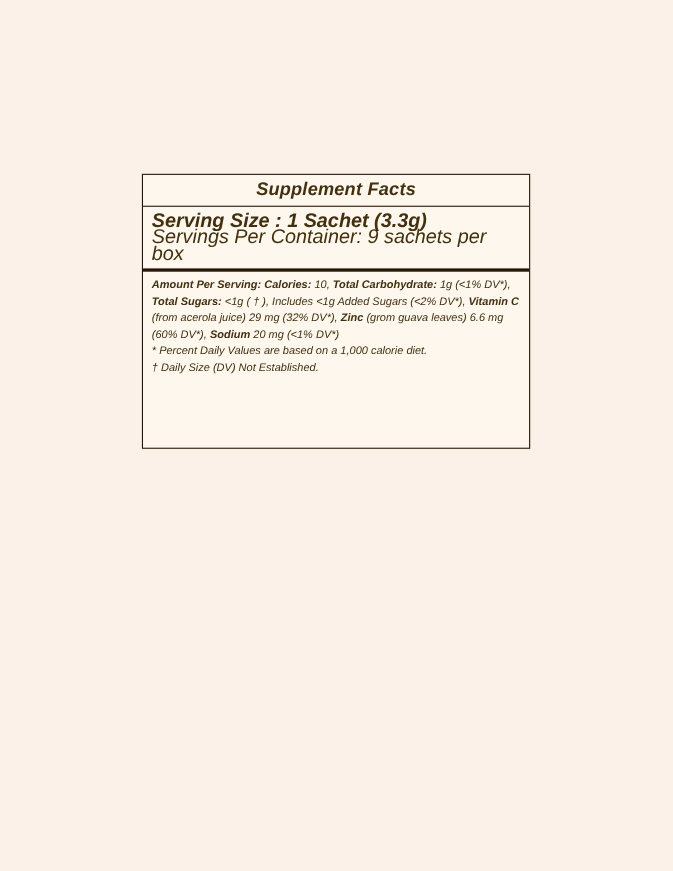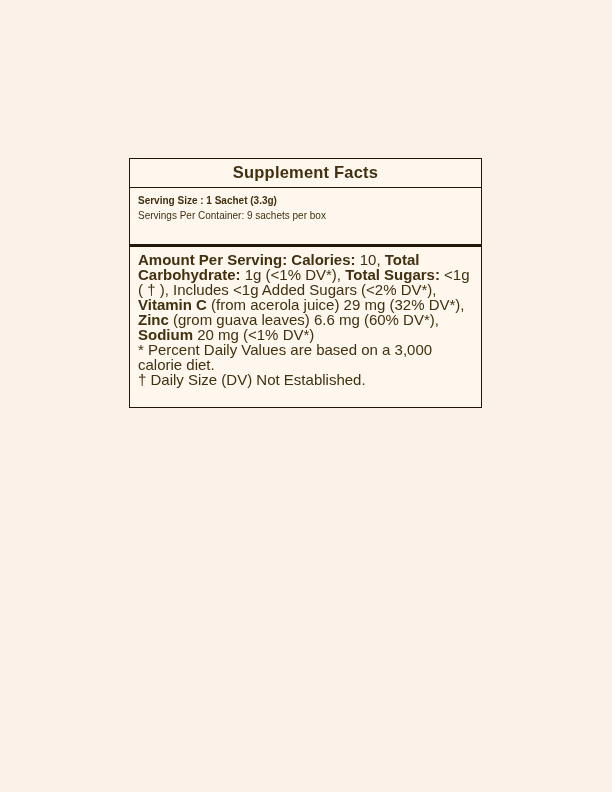--- a/index.html
+++ b/index.html
@@ -15,20 +15,21 @@
     background: var(--page-bg);
     font-family: "Liberation Sans", sans-serif;
     color: var(--text);
     overflow: hidden;
   }
   .page {
     position: relative;
     width: 612px;
     height: 608px;
     background: var(--page-bg);
+    font-style: italic;
   }
   .facts-panel {
     position: absolute;
     left: 129px;
     top: 158px;
     width: 353px;
     min-height: 250px;
     background: var(--panel-bg);
     border: 1.5px solid var(--border);
   }
@@ -37,44 +38,44 @@
     text-align: center;
     padding: 4px 6px 5px;
   }
   .panel-title {
     font-size: 16.5px;
     font-weight: bold;
     line-height: 19px;
     letter-spacing: 0.2px;
   }
   .serving-section {
-    padding: 5px 8px 21px;
+    padding: 5px 8px 6px;
     border-bottom: 3.5px solid var(--border);
-    font-size: 10px;
+    font-size: 18px;
     line-height: 15px;
   }
   .facts-section {
     padding: 5px 8px 9px;
-    font-size: 15px;
+    font-size: 10px;
     line-height: 15px;
   }
   .rich-line { margin: 0; }
   .rich-line .b { font-weight: bold; }
 </style>
 </head>
 <body>
 
 <div class="page">
   <div class="facts-panel">
     <div class="panel-title-row">
       <span class="panel-title">Supplement Facts</span>
     </div>
     <div class="serving-section">
         <div class="rich-line"><span class="b">Serving Size : 1 Sachet (3.3g)</span></div>
         <div class="rich-line"><span>Servings Per Container: 9 sachets per box</span></div>
       </div>
     <div class="facts-section">
         <div class="rich-line"><span class="b">Amount Per Serving: Calories:</span><span> 10, </span><span class="b">Total Carbohydrate:</span><span> 1g (&lt;1% DV*), </span><span class="b">Total Sugars:</span><span> &lt;1g ( † ), Includes &lt;1g Added Sugars (&lt;2% DV*), </span><span class="b">Vitamin C</span><span> (from acerola juice) 29 mg (32% DV*), </span><span class="b">Zinc</span><span> (grom guava leaves) 6.6 mg (60% DV*), </span><span class="b">Sodium</span><span> 20 mg (&lt;1% DV*)</span></div>
-        <div class="rich-line"><span>* Percent Daily Values are based on a 3,000 calorie diet.</span></div>
+        <div class="rich-line"><span>* Percent Daily Values are based on a 1,000 calorie diet.</span></div>
         <div class="rich-line"><span> †  Daily Size (DV) Not Established.</span></div>
       </div>
   </div>
 </div>
 
 </body></html>

